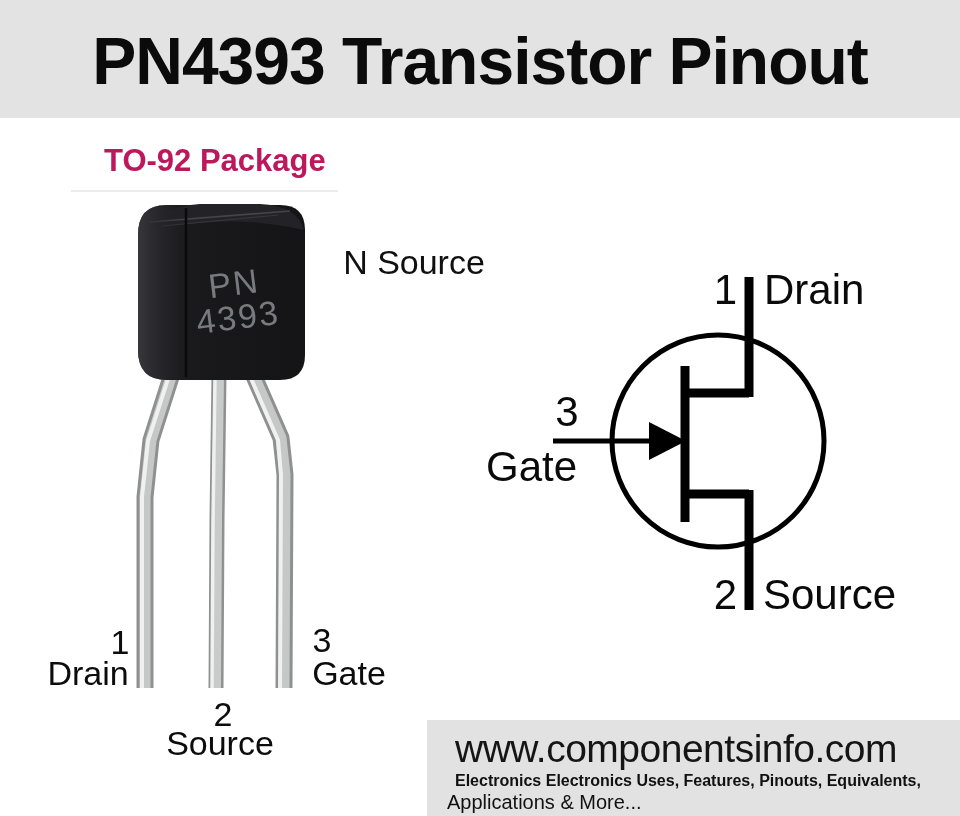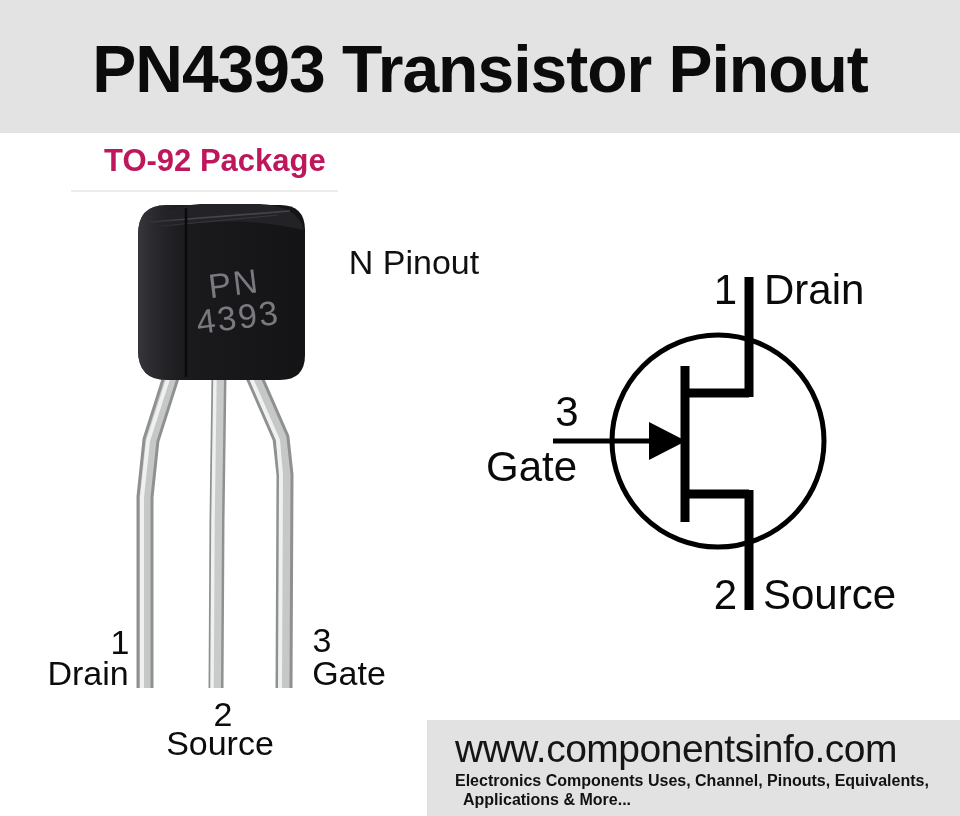--- a/index.html
+++ b/index.html
@@ -6,21 +6,21 @@
   #canvas{
     position:relative;width:960px;height:816px;overflow:hidden;
     background:#ffffff;
     font-family:"Liberation Sans","DejaVu Sans",sans-serif;
     color:#0c0c0c;
   }
   .abs{position:absolute;}
 
   
   .header{
-    left:0;top:0;width:960px;height:133px;background:#e2e3e2;
+    left:0;top:0;width:960px;height:118px;background:#e2e3e2;
     display:flex;align-items:center;justify-content:center;
   }
   .title{
     font-size:66px;font-weight:700;color:#0b0b0b;letter-spacing:-1px;
     padding-top:4px;white-space:nowrap;
   }
 
   
   .pkg-label{left:104px;top:143px;font-size:31px;font-weight:600;color:#be185d;white-space:nowrap;}
 
@@ -56,21 +56,21 @@
   .s1-name{left:764px;top:268px;}
   .s3-num{left:547px;top:390px;width:40px;text-align:center;}
   .s3-name{left:486px;top:445px;}
   .s2-num{left:693px;top:573px;width:44px;text-align:right;}
   .s2-name{left:763px;top:573px;}
 
   
   .footer{left:427px;top:720px;width:533px;height:96px;background:#e1e2e1;}
   .site{position:absolute;left:28px;top:7px;font-size:39px;font-weight:400;letter-spacing:-0.5px;color:#151515;white-space:nowrap;}
   .tag1{position:absolute;left:28px;top:52px;font-size:16px;font-weight:700;color:#111;white-space:nowrap;}
-  .tag2{position:absolute;left:36px;top:71px;font-size:16px;font-weight:700;color:#111;white-space:nowrap;}
+  .tag2{position:absolute;left:20px;top:71px;font-size:20px;font-weight:400;color:#111;white-space:nowrap;}
 </style>
 </head>
 <body>
 
 <div id="canvas">
 
   <div class="abs header">
     <div class="title">PN4393 Transistor Pinout</div>
   </div>
 
@@ -118,21 +118,21 @@
       <path d="M 186,208 L 186,377" stroke="#0a0a0b" stroke-width="2.5" fill="none"></path>
     </g>
   </svg>
 
   <div class="abs marking">
     <div>PN</div>
     <div>4393</div>
   </div>
 
   <div class="abs type-label">
-    <div>N Pinout</div>
+    <div>N Source</div>
   </div>
 
   <div class="abs pin-label p1-num">1</div>
   <div class="abs pin-label p1-name">Drain</div>
   <div class="abs pin-label p2-num">2</div>
   <div class="abs pin-label p2-name">Source</div>
   <div class="abs pin-label p3-num">3</div>
   <div class="abs pin-label p3-name">Gate</div>
 
   <svg class="abs symbol-svg" width="440" height="380" viewBox="480 250 440 380" xmlns="http://www.w3.org/2000/svg">
@@ -152,17 +152,17 @@
 
   <div class="abs sym-label s1-num">1</div>
   <div class="abs sym-label s1-name">Drain</div>
   <div class="abs sym-label s3-num">3</div>
   <div class="abs sym-label s3-name">Gate</div>
   <div class="abs sym-label s2-num">2</div>
   <div class="abs sym-label s2-name">Source</div>
 
   <div class="abs footer">
     <div class="site">www.componentsinfo.com</div>
-    <div class="tag1">Electronics Components Uses, Channel, Pinouts, Equivalents,</div>
+    <div class="tag1">Electronics Electronics Uses, Features, Pinouts, Equivalents,</div>
     <div class="tag2">Applications &amp; More...</div>
   </div>
 
 </div>
 
 </body></html>

